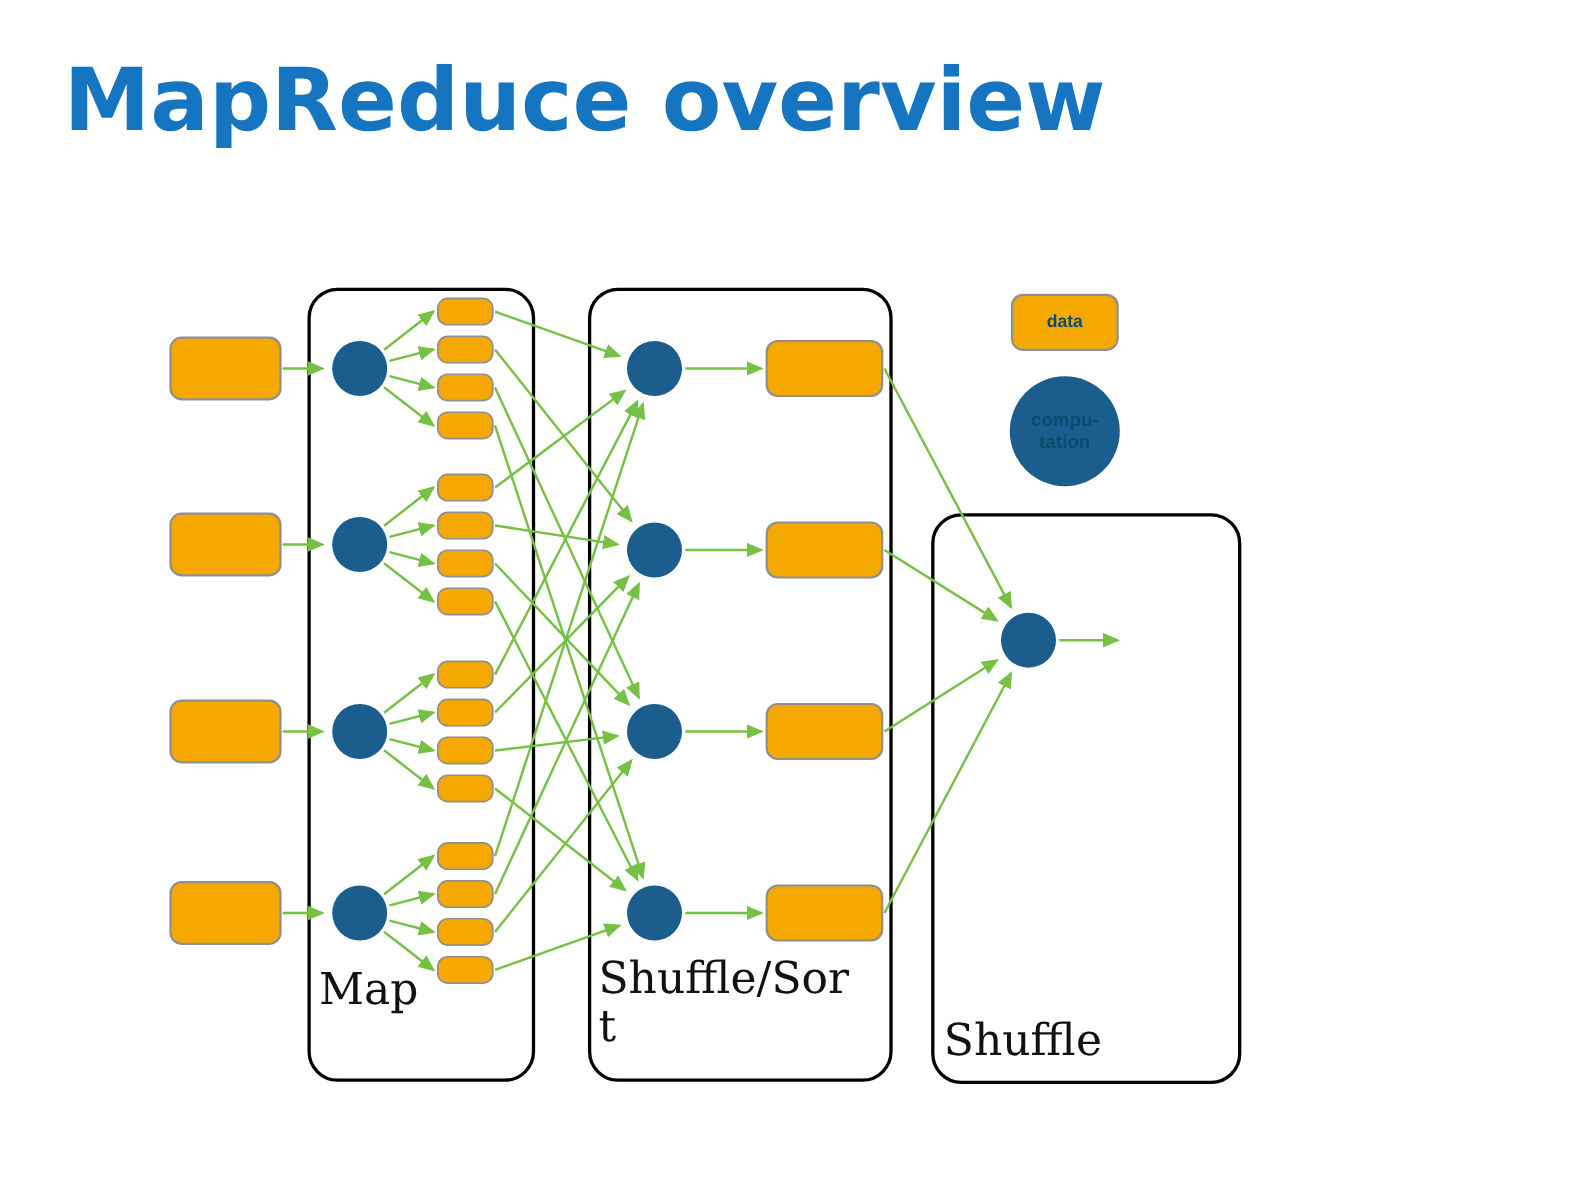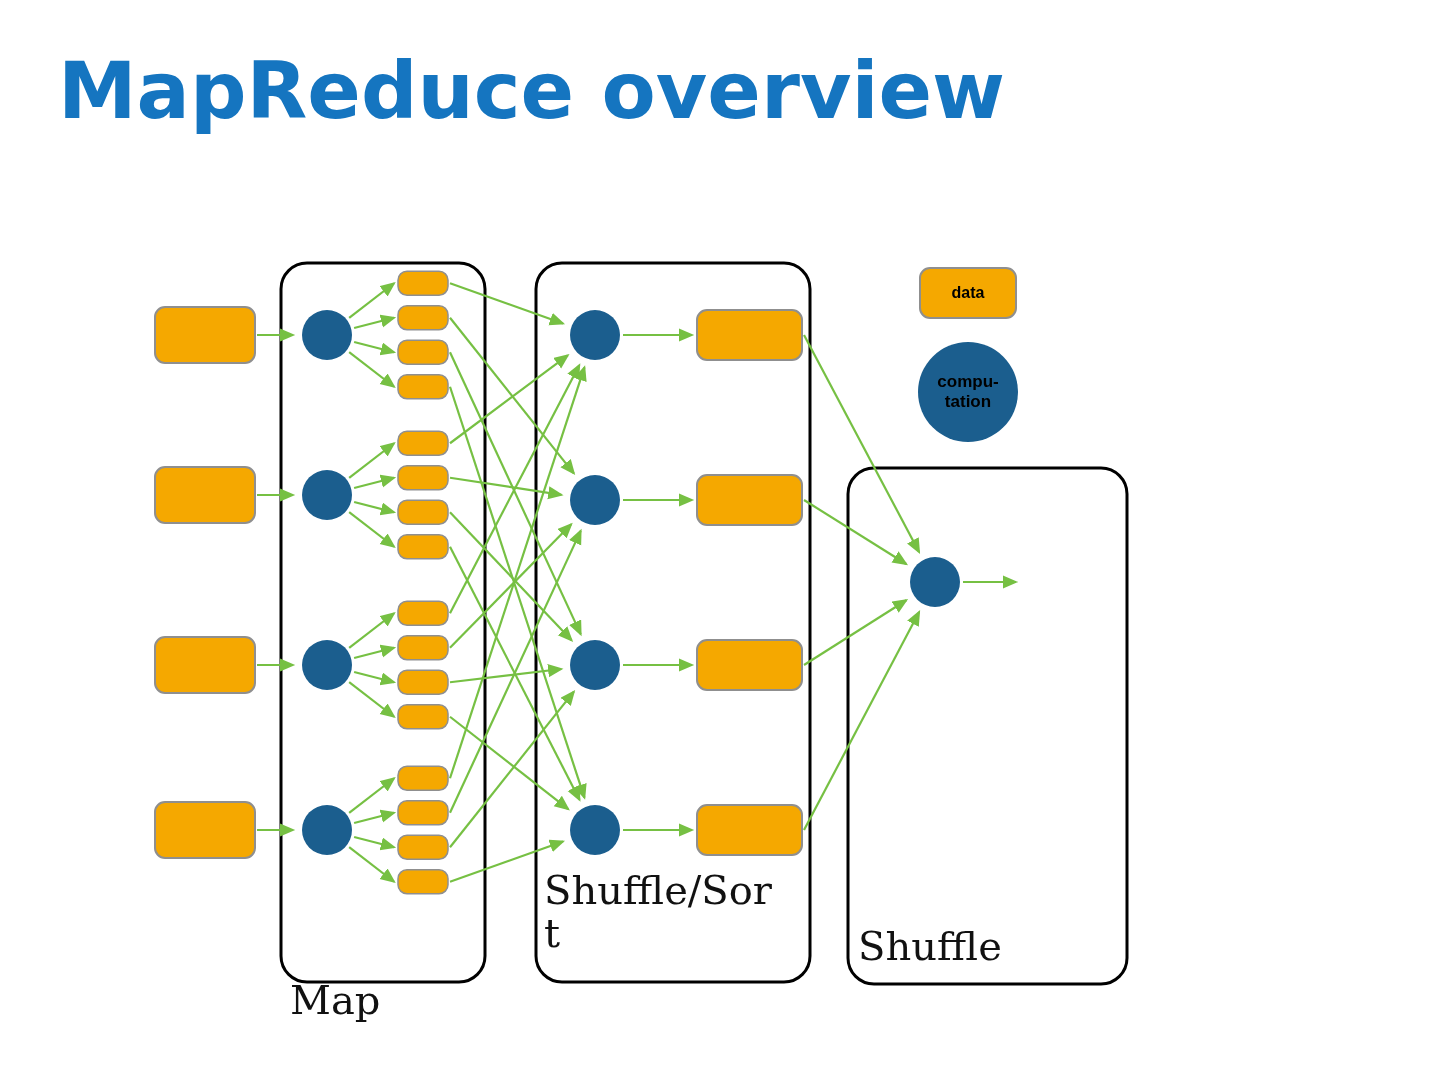--- a/index.html
+++ b/index.html
@@ -24,29 +24,29 @@
     white-space: nowrap;
   }
   #diagram-svg { position: absolute; left: 0; top: 0; }
   .stage-label {
     position: absolute;
     font-family: "DejaVu Serif", serif;
     font-size: 40px;
     color: #111111;
     line-height: 1.08;
   }
-  #label-map    { left: 290px; top: 979px; }
+  #label-map    { left: 290px; top: 879px; }
   #label-shuffle{ left: 544px; top: 869px; width: 240px; word-break: break-all; overflow-wrap: anywhere; }
   #label-reduce { left: 858px; top: 925px; }
   .legend-text {
     position: absolute;
     display: flex;
     align-items: center;
     justify-content: center;
-    color: #000000;
+    color: #0c4a6e;
     font-family: "Liberation Sans", sans-serif;
     font-weight: bold;
     text-align: center;
   }
   #legend-data-text { left: 920px; top: 268px; width: 96px; height: 50px; font-size: 16px; }
   #legend-comp-text { left: 918px; top: 342px; width: 100px; height: 100px; flex-direction: column; font-size: 17px; line-height: 1.2; }
 </style>
 </head>
 <body>
 

